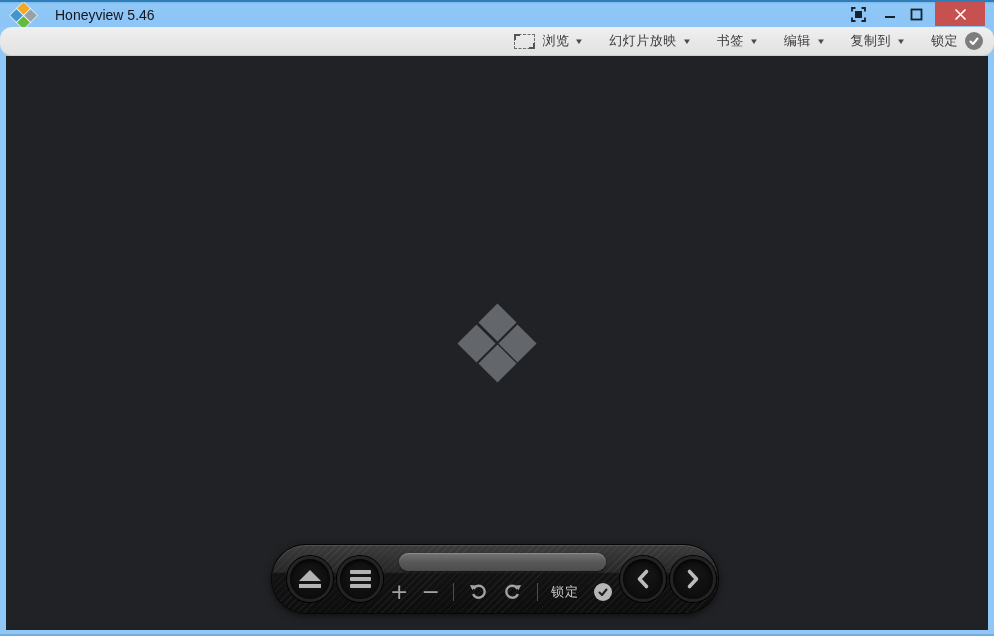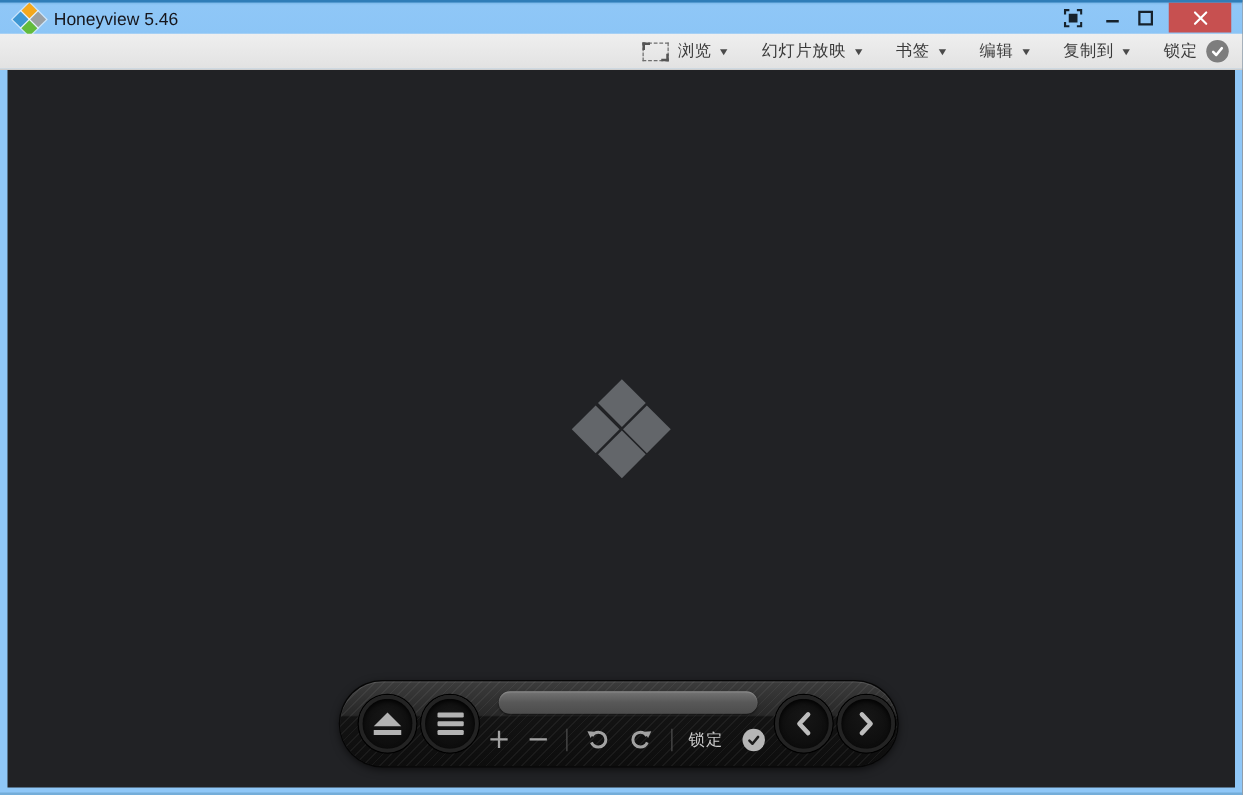--- a/index.html
+++ b/index.html
@@ -18,20 +18,21 @@
     content:""; position:absolute; bottom:0; left:0; right:0; height:2px;
     background:#74add9; z-index:10;
   }
 
   
   .titlebar{
     position:absolute; top:0; left:0; right:0; height:27px;
     padding:4px 0 0 12px;
     display:flex; align-items:center;
     background:linear-gradient(180deg,#2f7db8 0,#2f7db8 2px,#79b7e8 2px,#8fc7f7 4px,#8cc5f6 100%);
+    gap:12px;
   }
   .app-logo{ position:relative; width:23px; height:23px; margin-right:8px; flex:none; }
   .app-logo i{ position:absolute; width:9px; height:9px; transform:rotate(45deg); }
   .app-logo .d-top   { left:7px;  top:0;    background:#f4a81d; box-shadow:0 0 0 1px rgba(255,255,255,.55);}
   .app-logo .d-left  { left:0;    top:7px;  background:#3e97d3; box-shadow:0 0 0 1px rgba(255,255,255,.55);}
   .app-logo .d-right { left:14px; top:7px;  background:#9aa0a4; box-shadow:0 0 0 1px rgba(255,255,255,.55);}
   .app-logo .d-bottom{ left:7px;  top:14px; background:#63bb3c; box-shadow:0 0 0 1px rgba(255,255,255,.55);}
   .app-title{ font-size:14px; color:#16161c; line-height:21px; }
 
   .win-controls{ position:absolute; right:9px; top:2px; height:24px; display:flex; align-items:stretch; }
@@ -42,21 +43,21 @@
     width:50px; background:#c75050; margin-left:6px;
   }
 
   
   .toolbar{
     position:absolute; top:27px; left:0; right:0; height:29px;
     background:linear-gradient(180deg,#efefef,#e2e2e2);
     border-bottom:1px solid #cfcfcf;
     display:flex; align-items:center; justify-content:flex-end;
     padding-right:11px;
-    font-size:13px; color:#3a3a3a;
+    font-size:13px; color:#3a3a3a;border-radius:12px;
   }
   .tb-item{ display:flex; align-items:center; margin-left:26px; cursor:default; }
   .tb-item .lbl{ letter-spacing:.5px; }
   .tb-caret{ font-size:8px; color:#4a4a4a; margin-left:6px; transform:scaleX(1.25); }
   .frame-icon{
     width:21px; height:15px; margin-right:7px;
     border:1px dashed #6e6e6e; position:relative; background:transparent;
   }
   .frame-icon::before,.frame-icon::after{
     content:""; position:absolute; width:4px; height:4px;

